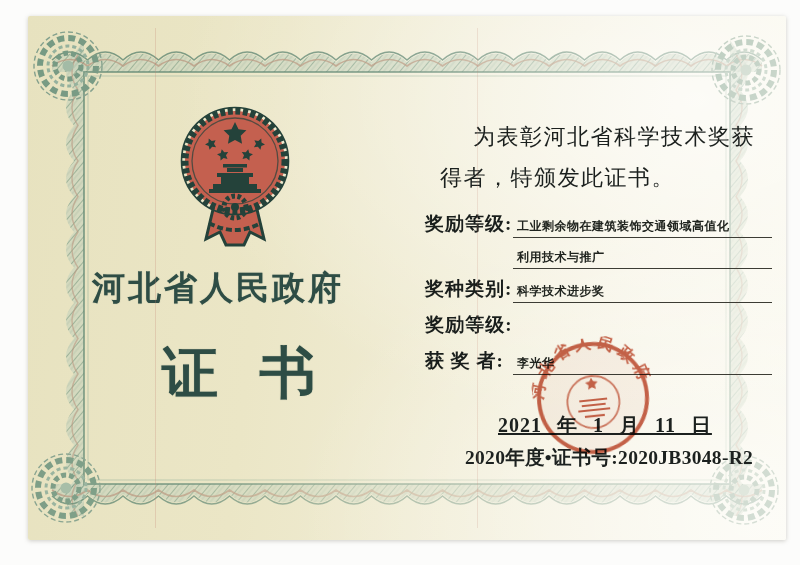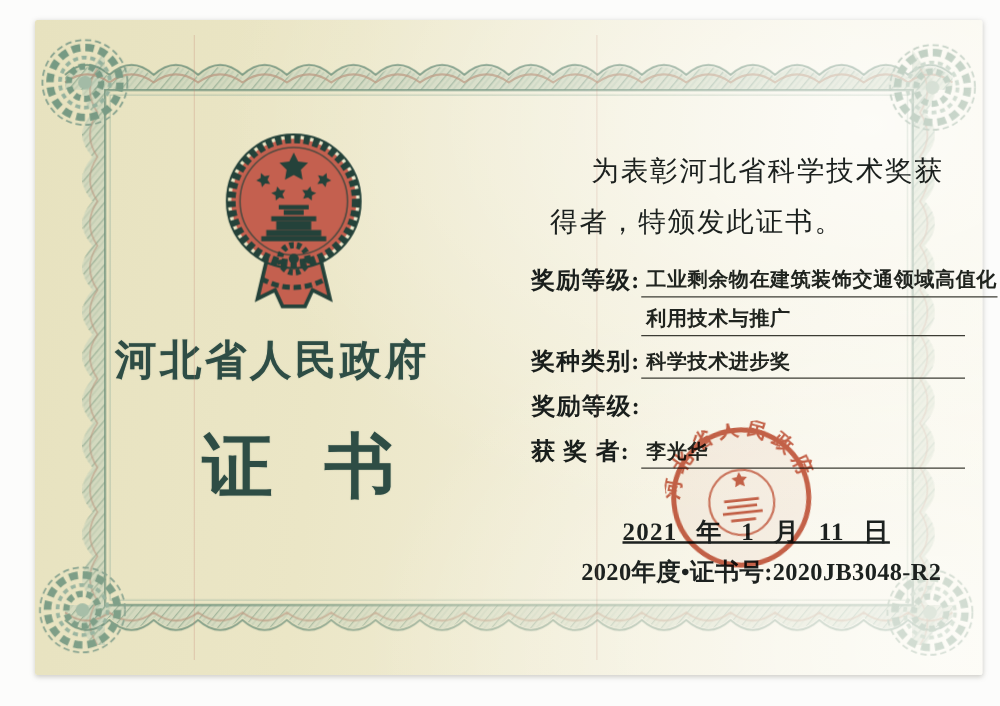--- a/index.html
+++ b/index.html
@@ -25,21 +25,21 @@
          font-family:"Liberation Sans","DejaVu Sans",sans-serif;font-weight:bold;
          font-size:56px;color:#2e4d45;word-spacing:26px;white-space:nowrap;
          text-shadow:0 0 1px rgba(46,77,69,.45);}
   .intro{position:absolute;left:412px;top:100px;width:352px;font-size:22px;font-weight:normal;
          color:#1b201e;letter-spacing:1.5px;line-height:41px;}
   .intro .l1{display:block;padding-left:33px;white-space:nowrap;}
   .intro .l2{display:block;white-space:nowrap;}
   .field{position:absolute;left:397px;right:14px;display:flex;align-items:flex-end;}
   .field .lbl{flex:0 0 88px;font-size:19px;font-weight:bold;color:#191e1c;
          letter-spacing:1px;white-space:nowrap;padding-bottom:1px;}
-  .field .val{flex:1;font-size:16px;font-weight:bold;color:#20241f;letter-spacing:.5px;
+  .field .val{flex:1;font-size:12px;font-weight:bold;color:#20241f;letter-spacing:.5px;
          border-bottom:1.5px solid #3c3c34;padding:0 0 2px 4px;white-space:nowrap;}
   .field.cont{left:485px;}
   .f-project{top:196px;height:26px;}
   .f-project2{top:228px;height:25px;}
   .f-category{top:262px;height:25px;}
   .f-grade{top:298px;height:25px;text-align:center;}
   .f-winner{top:334px;height:25px;}
   .issue-date{position:absolute;left:470px;top:396px;font-size:20px;font-weight:bold;
          color:#1c211f;word-spacing:9px;letter-spacing:1px;white-space:nowrap;text-decoration:underline;}
   .cert-no{position:absolute;left:437px;top:428px;font-size:19.5px;font-weight:bold;

